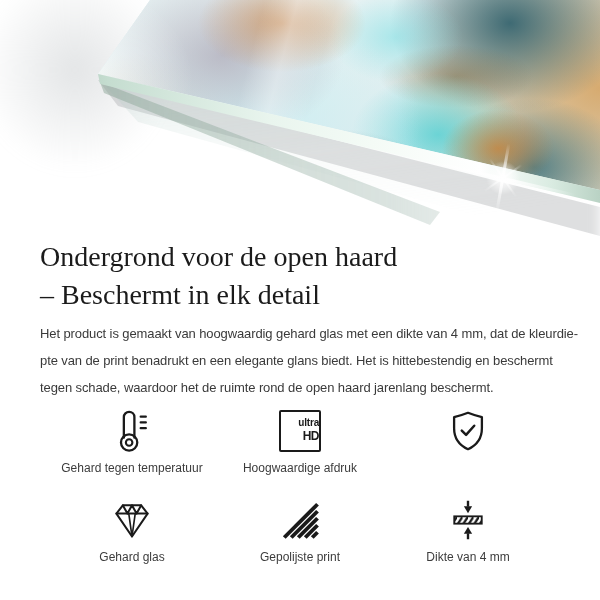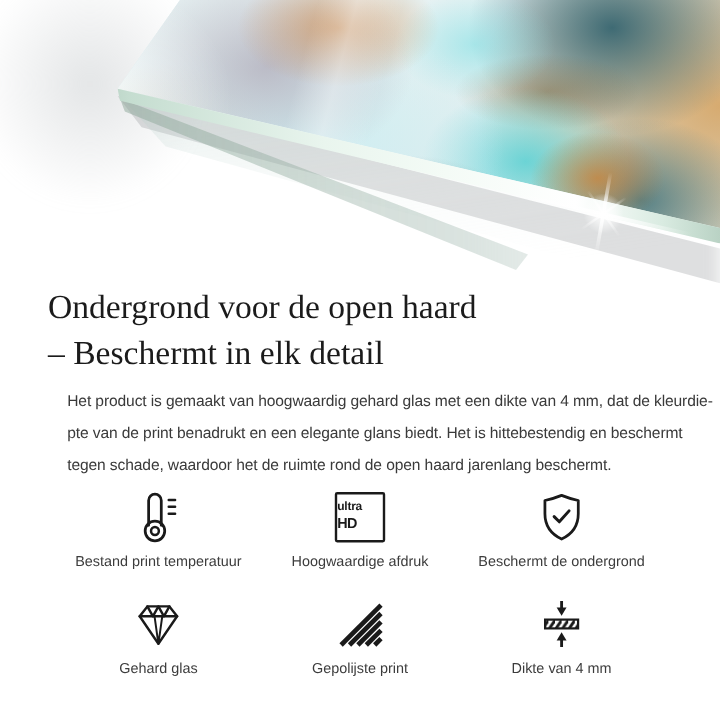--- a/index.html
+++ b/index.html
@@ -52,33 +52,33 @@
   .sparkle .glow{position:absolute;width:34px;height:34px;margin:-17px 0 0 -17px;border-radius:50%;
     background:radial-gradient(circle,#fff 0%,rgba(255,255,255,.55) 35%,rgba(255,255,255,0) 70%);}
 
   
   .content{padding:0 40px;}
   .page-title{margin:6px 0 0 0;font-family:Liberation Serif, serif;font-weight:400;
     font-size:28px;line-height:38px;color:var(--heading_text,#1b1b1b);}
   .page-title span{display:block;white-space:nowrap;}
   .description{margin-top:6px;font-size:13px;line-height:27px;letter-spacing:-0.1px;
     color:var(--body_text,#3a3a3a);}
-  .description span{display:block;white-space:nowrap;margin-left:16px;}
+  .description span{display:block;white-space:nowrap;}
 
   
   .features{margin-top:7px;padding:0 8px;display:grid;grid-template-columns:repeat(3,1fr);
     row-gap:22px;column-gap:0;}
   .feature{display:flex;flex-direction:column;align-items:center;}
   .feature .icn{height:46px;display:flex;align-items:center;justify-content:center;
     color:var(--icon_stroke,#1a1a1a);}
   .feature .lbl{margin-top:7px;font-size:12px;line-height:14px;color:var(--label_text,#3c3c3c);
     text-align:center;white-space:nowrap;}
   svg.ic{display:block;}
   .uhd-box{width:38px;height:38px;border:2.5px solid var(--icon_stroke,#1a1a1a);border-radius:2px;
-    display:flex;flex-direction:column;align-items:flex-start;justify-content:center;
+    display:flex;flex-direction:column;align-items:flex-end;justify-content:center;
     color:var(--icon_stroke,#1a1a1a);font-weight:bold;}
   .uhd-top{font-size:10px;line-height:11px;letter-spacing:-0.2px;}
   .uhd-bottom{font-size:12px;line-height:17px;letter-spacing:-0.5px;}
 </style>
 </head>
 <body>
 
 <div class="hero">
   <div class="backdrop-shade"></div>
   <div class="panel-shadow"></div>
@@ -110,41 +110,40 @@
 
     <div class="feature">
       <div class="icn">
         <svg class="ic" width="46" height="46" viewBox="0 0 48 48" fill="none" stroke="currentColor" stroke-width="2.4" stroke-linecap="round">
           <circle cx="21" cy="36" r="8.5"></circle>
           <circle cx="21" cy="36" r="3.4" stroke-width="2.2"></circle>
           <path d="M15.5,31 L15.5,9.5 A5.5,5.5 0 0 1 26.5,9.5 L26.5,31"></path>
           <path d="M33,9 h5.5 M33,15 h5.5 M33,21 h5.5" stroke-width="2.2"></path>
         </svg>
       </div>
-      <div class="lbl">Bestand print temperatuur</div>
+      <div class="lbl">Gehard tegen temperatuur</div>
     </div>
 
     <div class="feature">
       <div class="icn">
         <div class="uhd-box">
           <span class="uhd-top">ultra</span>
           <span class="uhd-bottom">HD</span>
         </div>
       </div>
       <div class="lbl">Hoogwaardige afdruk</div>
     </div>
 
     <div class="feature">
       <div class="icn">
         <svg class="ic" width="46" height="46" viewBox="0 0 48 48" fill="none" stroke="currentColor" stroke-width="2.4" stroke-linejoin="round" stroke-linecap="round">
           <path d="M24 5 C29 7 34 8.5 38.5 9.5 L38.5 21 C38.5 31.5 32.5 39 24 43 C15.5 39 9.5 31.5 9.5 21 L9.5 9.5 C14 8.5 19 7 24 5 Z"></path>
           <path d="M17.5 23.5 L22 28 L30.5 18.5" stroke-width="2.6"></path>
         </svg>
       </div>
-      <div class="lbl">Beschermt de ondergrond</div>
     </div>
 
     <div class="feature">
       <div class="icn">
         <svg class="ic" width="44" height="44" viewBox="0 0 48 48" fill="none" stroke="currentColor" stroke-width="2.2" stroke-linejoin="round" stroke-linecap="round">
           <path d="M24 42 L7 17 L14 8 L34 8 L41 17 Z"></path>
           <path d="M7 17 L41 17"></path>
           <path d="M14 8 L19 17 M24 8 L19 17 M24 8 L29 17 M34 8 L29 17"></path>
           <path d="M20.5 17 L24 42 M27.5 17 L24 42" stroke-width="1.8"></path>
         </svg>

